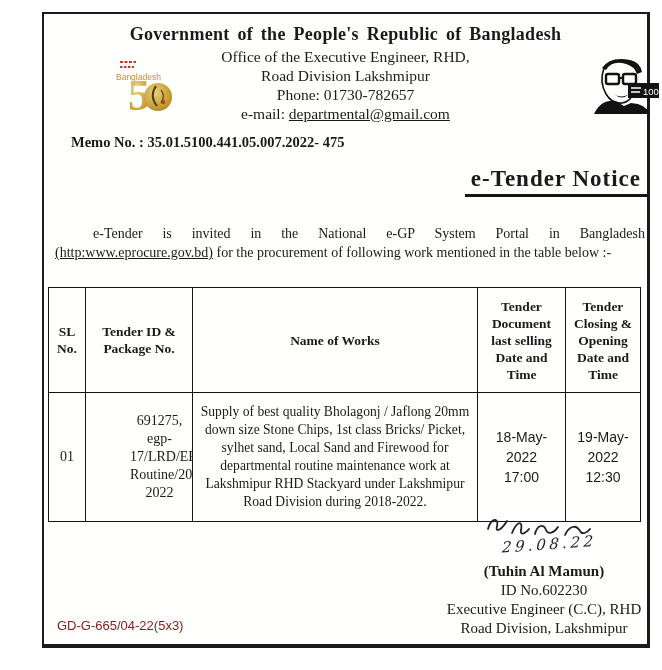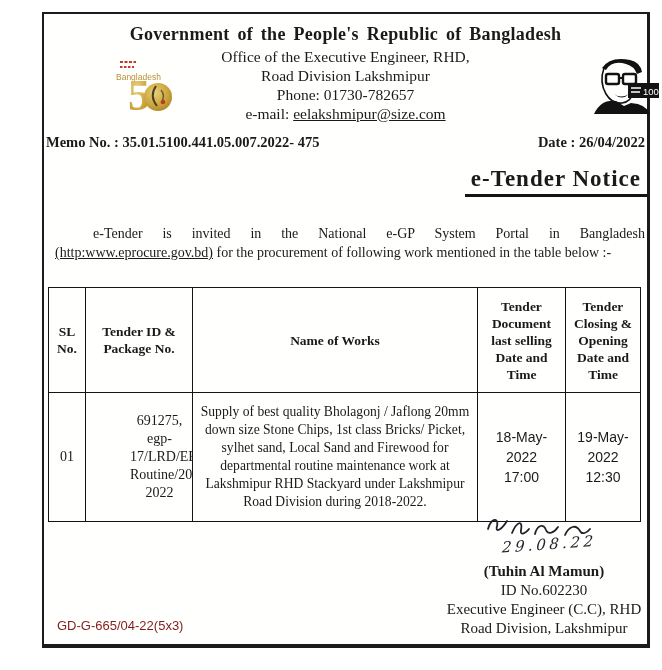--- a/index.html
+++ b/index.html
@@ -11,21 +11,21 @@
   }
   
   .hdr{position:absolute;top:8px;left:0;width:100%;text-align:center;line-height:19px;font-size:15.5px;}
   .hdr .gov{font-size:18px;font-weight:bold;line-height:25px;letter-spacing:.3px;word-spacing:3px;}
   .hdr .email-link{text-decoration:underline;}
   .logo{position:absolute;margin-left:32px;}
   .logo-left{left:38px;top:38px;width:64px;height:74px;}
   .logo-right{left:514px;top:38px;width:70px;height:62px;}
   
   .memo-row{position:absolute;top:120px;left:0;width:100%;box-sizing:border-box;
-    display:flex;justify-content:space-between;padding:0 2px;font-weight:bold;font-size:14.5px;}
+    display:flex;justify-content:space-between;padding:0 27px;font-weight:bold;font-size:14.5px;}
   
   .title-wrap{position:absolute;top:152px;left:0;width:100%;text-align:right;}
   .title-wrap span{display:inline-block;font-size:23px;font-weight:bold;letter-spacing:1px;
     border-bottom:3px solid #141414;padding:0 6px 2px;}
   
   .intro{position:absolute;top:210px;left:11px;width:590px;font-size:14px;line-height:19px;}
   .intro .l1{text-align:justify;text-align-last:justify;text-indent:38px;}
   .intro .l2{white-space:nowrap;}
   .intro .url{text-decoration:underline;}
   
@@ -87,26 +87,25 @@
       <path d="M41 36 h10 M41 40 h9" stroke="#ffffff" stroke-width="1.6"></path>
       <text x="53" y="43" font-family="Liberation Sans, sans-serif" font-size="9.5" fill="#ffffff">100</text>
     </svg>
   </div>
 
   <div class="hdr">
     <div class="gov">Government of the People's Republic of Bangladesh</div>
     <div>Office of the Executive Engineer, RHD,</div>
     <div>Road Division Lakshmipur</div>
     <div>Phone: 01730-782657</div>
-    <div><span>e-mail: </span><span class="email-link">eelakshmipur@size.com</span></div>
+    <div><span>e-mail: </span><span class="email-link">departmental@gmail.com</span></div>
   </div>
 
   <div class="memo-row">
     <span>Memo No. : 35.01.5100.441.05.007.2022- 475</span>
-    <span>Date : 26/04/2022</span>
   </div>
 
   <div class="title-wrap">
     <span>e-Tender Notice</span>
   </div>
 
   <div class="intro">
     <div class="l1">e-Tender is invited in the National e-GP System Portal in Bangladesh</div>
     <div class="l2"><span class="url">(http:www.eprocure.gov.bd)</span><span> for the procurement of following work mentioned in the table below :-</span></div>
   </div>

